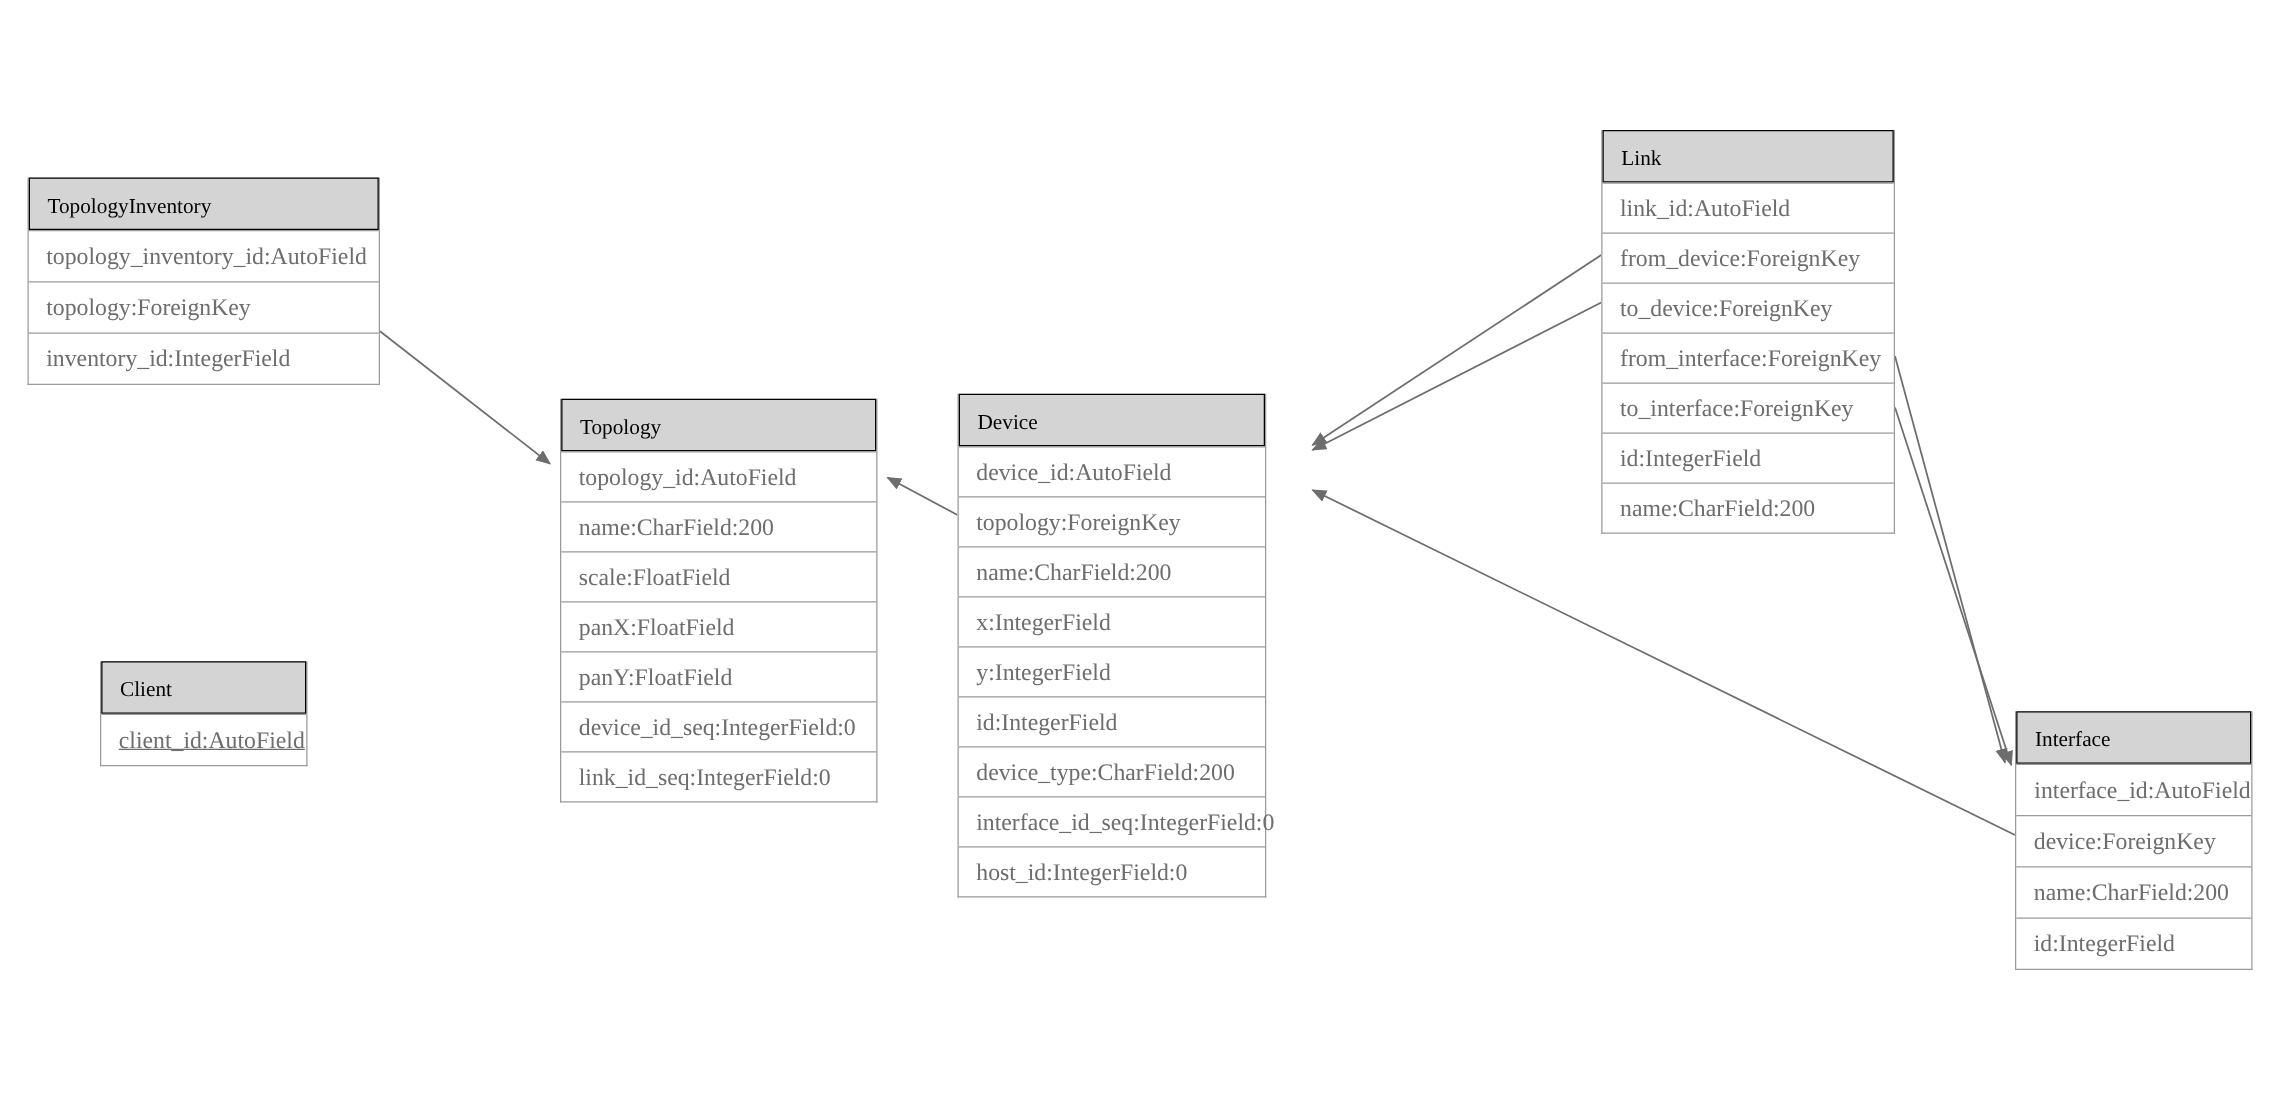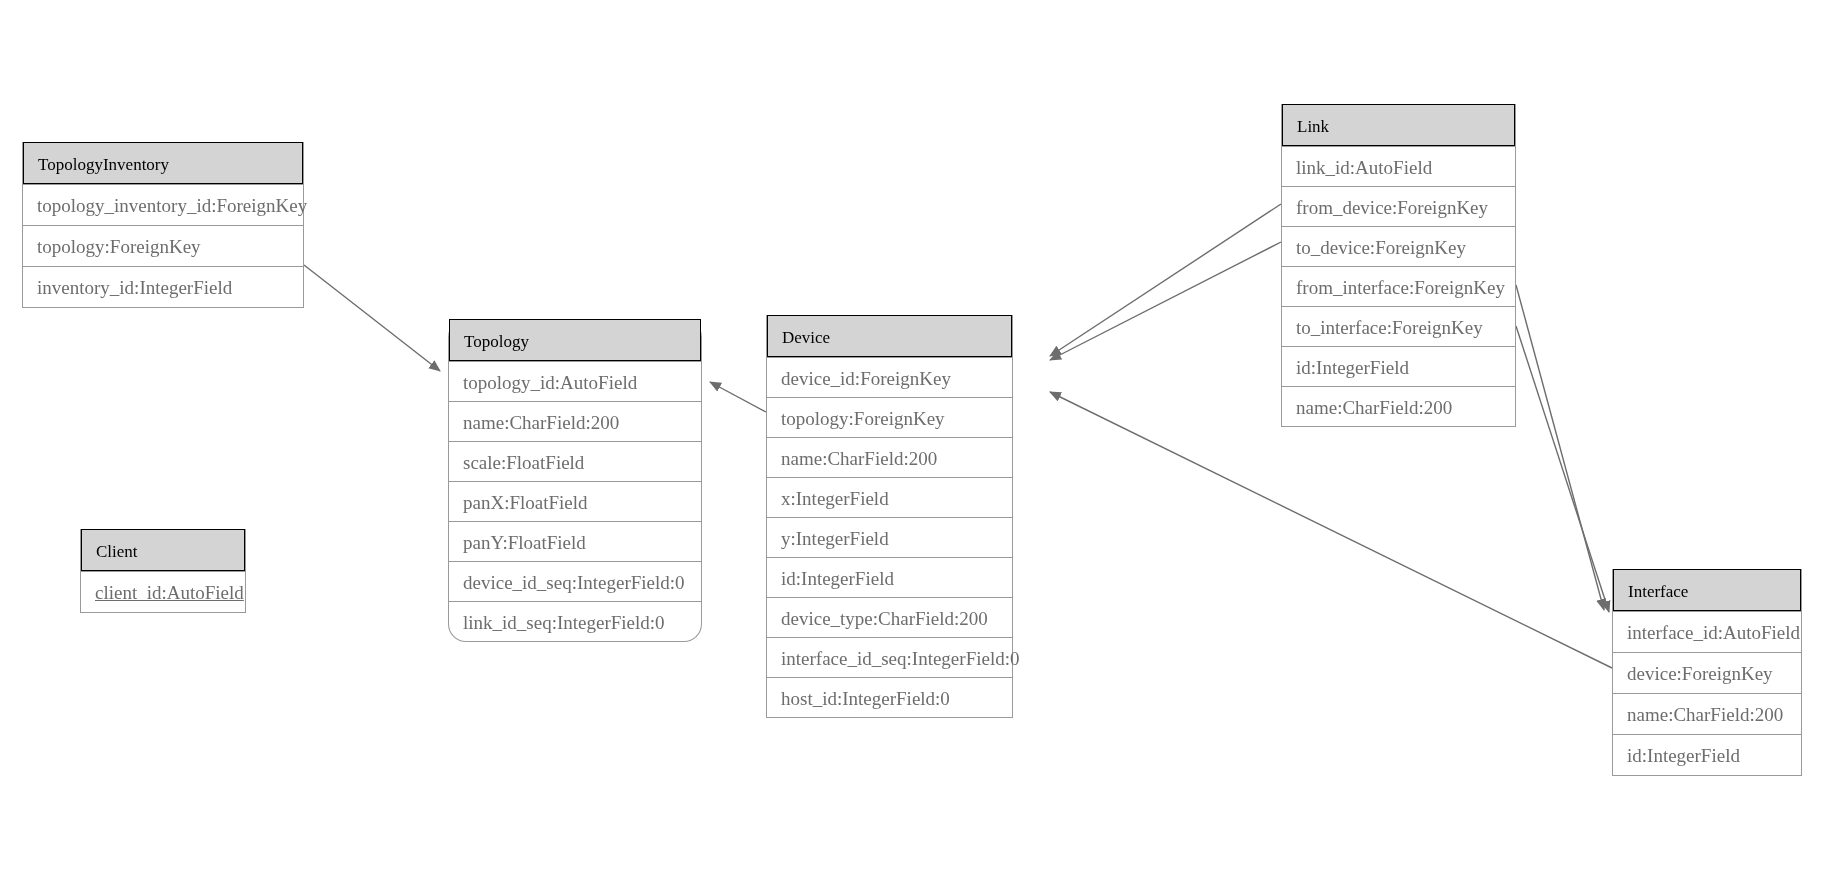--- a/index.html
+++ b/index.html
@@ -94,41 +94,41 @@
     </g>
 
     <g>
       <line x1="1516" y1="326" x2="1609" y2="612" stroke="#6d6d6d" stroke-width="1.4" marker-end="url(#arrow)"></line>
     </g>
   </svg>
 
   <div id="entities">
       <div class="entity" style="left: 22px; top: 142px; width: 282px;">
         <div class="entity-header" style="height: 42px;">TopologyInventory</div>
-        <div class="entity-field" style="height: 41px;">topology_inventory_id:ForeignKey</div>
+        <div class="entity-field" style="height: 41px;">topology_inventory_id:AutoField</div>
         <div class="entity-field" style="height: 41px;">topology:ForeignKey</div>
         <div class="entity-field" style="height: 41px;">inventory_id:IntegerField</div>
       </div>
       <div class="entity" style="left: 80px; top: 529px; width: 166px;">
         <div class="entity-header" style="height: 42px;">Client</div>
         <div class="entity-field" style="height: 41px; text-decoration: underline;">client_id:AutoField</div>
       </div>
-      <div class="entity" style="left: 448px; top: 319px; width: 254px; border-radius: 18px;">
+      <div class="entity" style="left: 448px; top: 319px; width: 254px;">
         <div class="entity-header" style="height: 42px;">Topology</div>
         <div class="entity-field" style="height: 40px;">topology_id:AutoField</div>
         <div class="entity-field" style="height: 40px;">name:CharField:200</div>
         <div class="entity-field" style="height: 40px;">scale:FloatField</div>
         <div class="entity-field" style="height: 40px;">panX:FloatField</div>
         <div class="entity-field" style="height: 40px;">panY:FloatField</div>
         <div class="entity-field" style="height: 40px;">device_id_seq:IntegerField:0</div>
         <div class="entity-field" style="height: 40px;">link_id_seq:IntegerField:0</div>
       </div>
       <div class="entity" style="left: 766px; top: 315px; width: 247px;">
         <div class="entity-header" style="height: 42px;">Device</div>
-        <div class="entity-field" style="height: 40px;">device_id:ForeignKey</div>
+        <div class="entity-field" style="height: 40px;">device_id:AutoField</div>
         <div class="entity-field" style="height: 40px;">topology:ForeignKey</div>
         <div class="entity-field" style="height: 40px;">name:CharField:200</div>
         <div class="entity-field" style="height: 40px;">x:IntegerField</div>
         <div class="entity-field" style="height: 40px;">y:IntegerField</div>
         <div class="entity-field" style="height: 40px;">id:IntegerField</div>
         <div class="entity-field" style="height: 40px;">device_type:CharField:200</div>
         <div class="entity-field" style="height: 40px;">interface_id_seq:IntegerField:0</div>
         <div class="entity-field" style="height: 40px;">host_id:IntegerField:0</div>
       </div>
       <div class="entity" style="left: 1281px; top: 104px; width: 235px;">
@@ -136,20 +136,20 @@
         <div class="entity-field" style="height: 40px;">link_id:AutoField</div>
         <div class="entity-field" style="height: 40px;">from_device:ForeignKey</div>
         <div class="entity-field" style="height: 40px;">to_device:ForeignKey</div>
         <div class="entity-field" style="height: 40px;">from_interface:ForeignKey</div>
         <div class="entity-field" style="height: 40px;">to_interface:ForeignKey</div>
         <div class="entity-field" style="height: 40px;">id:IntegerField</div>
         <div class="entity-field" style="height: 40px;">name:CharField:200</div>
       </div>
       <div class="entity" style="left: 1612px; top: 569px; width: 190px;">
         <div class="entity-header" style="height: 42px;">Interface</div>
-        <div class="entity-field" style="height: 41px;">interface_id:AutoField</div>
+        <div class="entity-field" style="height: 41px; text-align: center;">interface_id:AutoField</div>
         <div class="entity-field" style="height: 41px;">device:ForeignKey</div>
         <div class="entity-field" style="height: 41px;">name:CharField:200</div>
         <div class="entity-field" style="height: 41px;">id:IntegerField</div>
       </div>
     </div>
 
 </div>
 
 </body></html>

